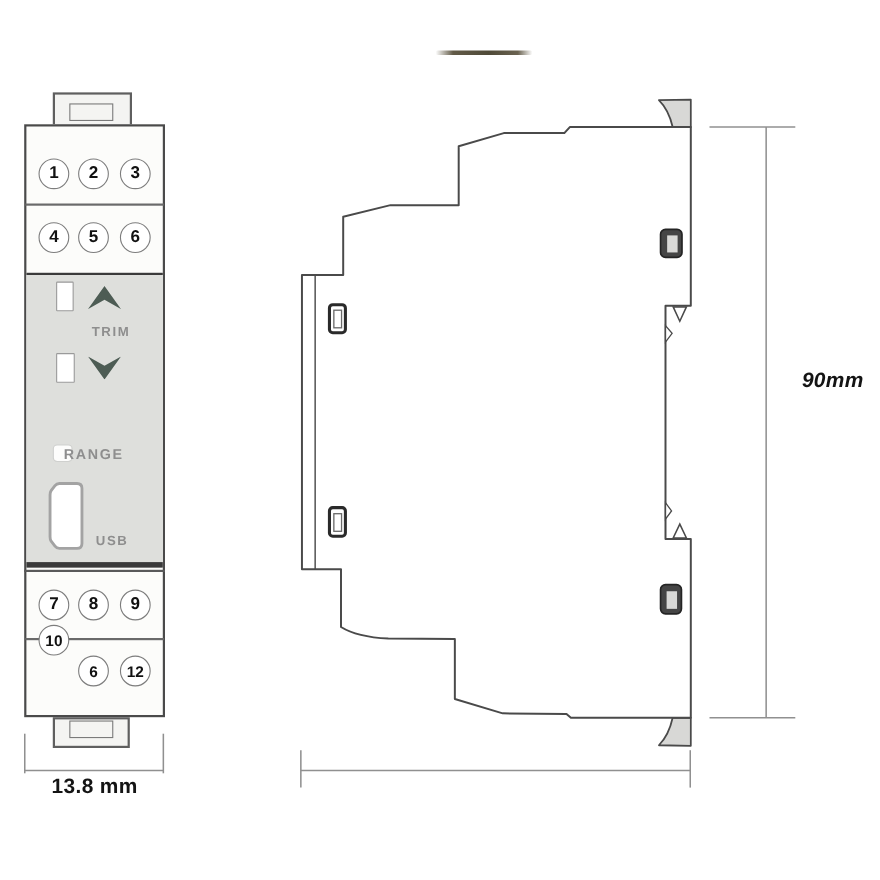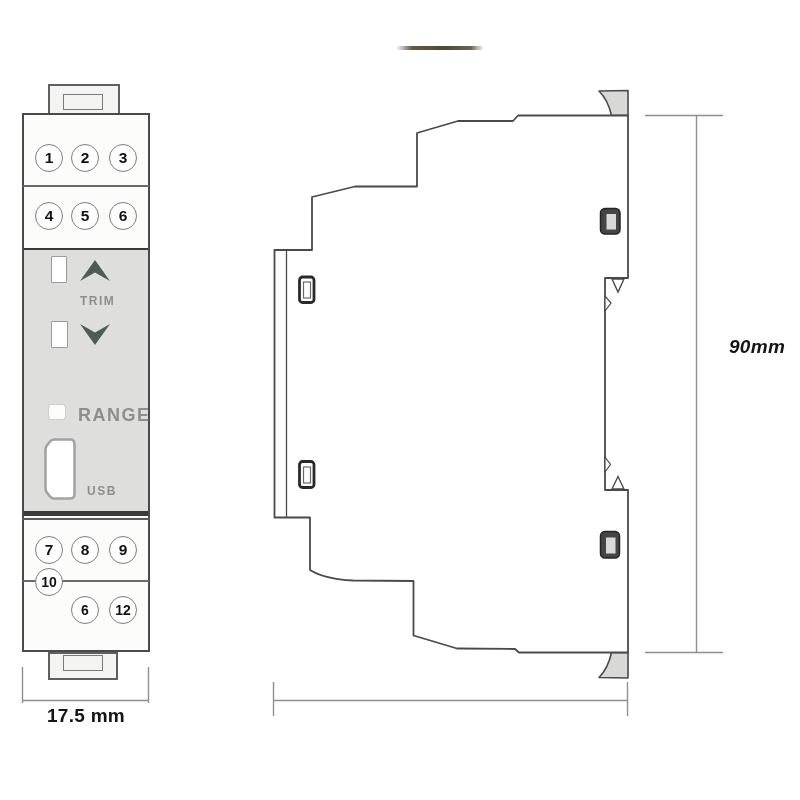--- a/index.html
+++ b/index.html
@@ -88,26 +88,26 @@
       <span>5</span>
     </div>
   <div class="abs terminal" style="left:109px;top:202px;">
       <span>6</span>
     </div>
 
   <div class="abs gray-panel"></div>
 
   <div class="abs panel-btn" style="left:51px;top:256px;"></div>
   <div class="abs arrow up" style="left:80px;top:260px;"></div>
-  <div class="abs panel-label" style="left:80px;top:294px;width:66px;text-align:left;">TRIM</div>
+  <div class="abs panel-label" style="left:68px;top:294px;width:66px;text-align:center;">TRIM</div>
   <div class="abs panel-btn" style="left:51px;top:321px;width:17px;"></div>
   <div class="abs arrow down" style="left:80px;top:324px;"></div>
 
   <div class="abs led" style="left:49px;top:405px;"></div>
-  <div class="abs panel-label" style="left:78px;top:405px;font-size:18px;">RANGE</div>
+  <div class="abs panel-label" style="left:58px;top:405px;font-size:13px;">RANGE</div>
 
   <svg class="abs" style="left:41px;top:437px;" width="38" height="64" viewBox="0 0 38 64">
     <path d="M 13,2.5 L 29,2.5 Q 33.5,2.5 33.5,7 L 33.5,57 Q 33.5,61.5 29,61.5 L 13,61.5
              Q 10.5,61.5 9,59.5 L 5.5,55 Q 4.5,53.5 4.5,51 L 4.5,13 Q 4.5,10.5 5.5,9 L 9,4.5
              Q 10.5,2.5 13,2.5 Z" fill="#ffffff" stroke="#a3a3a3" stroke-width="2.6"></path>
   </svg>
   <div class="abs panel-label" style="left:87px;top:484px;font-size:12px;">USB</div>
 
   <div class="abs block-line" style="top:518px;"></div>
   <div class="abs terminal" style="left:35px;top:536px;">
@@ -183,16 +183,16 @@
       <line x1="627.5" y1="682" x2="627.5" y2="716"></line>
     </g>
 
     <g stroke="#909090" stroke-width="1.4">
       <line x1="22.5" y1="667" x2="22.5" y2="703"></line>
       <line x1="22.5" y1="700.5" x2="148.5" y2="700.5"></line>
       <line x1="148.5" y1="667" x2="148.5" y2="703"></line>
     </g>
   </svg>
 
-  <div class="abs dim-label" style="left:26px;top:705px;width:120px;">17.5 mm</div>
+  <div class="abs dim-label" style="left:26px;top:705px;width:120px;">13.8 mm</div>
   <div class="abs dim-label" style="left:729px;top:336px;font-style:italic;">90mm</div>
 
 </div>
 
 </body></html>

